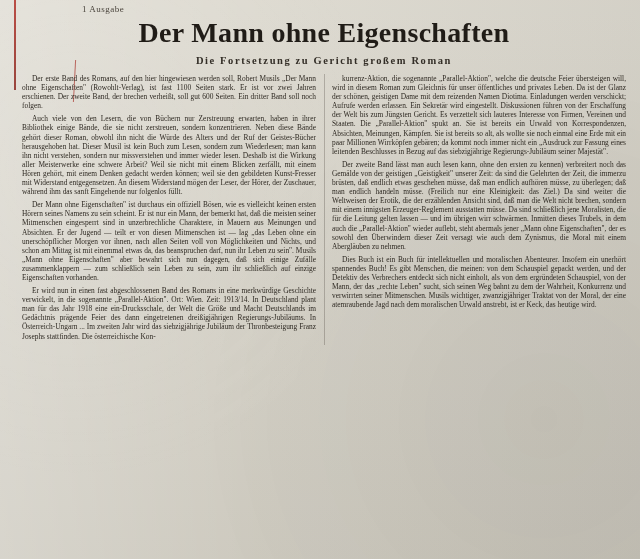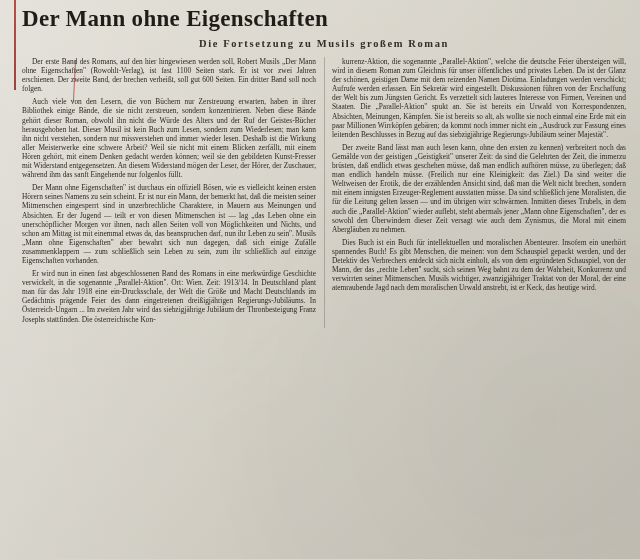--- a/index.html
+++ b/index.html
@@ -49,22 +49,22 @@
     font-family: "Liberation Serif", serif;
     font-size: 9px;
     letter-spacing: 0.5px;
     color: #4a443c;
     margin: 0 0 2px 60px;
     height: 11px;
   }
   h1.headline {
     font-family: "Liberation Serif", serif;
     font-weight: bold;
-    font-size: 23px;
-    text-align: left;
+    font-size: 28px;
+    text-align: center;
     margin: 2px 0 6px 0;
     letter-spacing: 0.3px;
     color: #201c17;
   }
   .subhead {
     text-align: center;
     font-family: "Liberation Serif", serif;
     font-size: 10.5px;
     font-weight: bold;
     letter-spacing: 1.6px;
@@ -119,23 +119,24 @@
     opacity: 0.7;
   }
 </style>
 </head>
 <body>
 
 <div class="page">
   <div class="margin-rule"></div>
   <div class="margin-rule2"></div>
 
+  <div class="issue-line">1 Ausgabe</div>
 
   <h1 class="headline">Der Mann ohne Eigenschaften</h1>
-  <div class="subhead">Die Fortsetzung zu Musils großem Roman</div>
+  <div class="subhead">Die Fortsetzung zu Gericht großem Roman</div>
 
   <div class="columns">
     <div class="col">
       <p class="body">Der erste Band des Romans, auf den hier hingewiesen werden soll, Robert Musils „Der Mann ohne Eigenschaften" (Rowohlt-Verlag), ist fast 1100 Seiten stark. Er ist vor zwei Jahren erschienen. Der zweite Band, der brechen verheißt, soll gut 600 Seiten. Ein dritter Band soll noch folgen.</p>
       <p class="body">Auch viele von den Lesern, die von Büchern nur Zerstreuung erwarten, haben in ihrer Bibliothek einige Bände, die sie nicht zerstreuen, sondern konzentrieren. Neben diese Bände gehört dieser Roman, obwohl ihn nicht die Würde des Alters und der Ruf der Geistes-Bücher herausgehoben hat. Dieser Musil ist kein Buch zum Lesen, sondern zum Wiederlesen; man kann ihn nicht verstehen, sondern nur missverstehen und immer wieder lesen. Deshalb ist die Wirkung aller Meisterwerke eine schwere Arbeit? Weil sie nicht mit einem Blicken zerfällt, mit einem Hören gehört, mit einem Denken gedacht werden können; weil sie den gebildeten Kunst-Fresser mit Widerstand entgegensetzen. An diesem Widerstand mögen der Leser, der Hörer, der Zuschauer, während ihm das sanft Eingehende nur folgenlos füllt.</p>
       <p class="body">Der Mann ohne Eigenschaften" ist durchaus ein offiziell Bösen, wie es vielleicht keinen ersten Hörern seines Namens zu sein scheint. Er ist nur ein Mann, der bemerkt hat, daß die meisten seiner Mitmenschen eingesperrt sind in unzerbrechliche Charaktere, in Mauern aus Meinungen und Absichten. Er der Jugend — teilt er von diesen Mitmenschen ist — lag „das Leben ohne ein unerschöpflicher Morgen vor ihnen, nach allen Seiten voll von Möglichkeiten und Nichts, und schon am Mittag ist mit einemmal etwas da, das beanspruchen darf, nun ihr Leben zu sein". Musils „Mann ohne Eigenschaften" aber bewahrt sich nun dagegen, daß sich einige Zufälle zusammenklappern — zum schließlich sein Leben zu sein, zum ihr schließlich auf einzige Eigenschaften vorhanden.</p>
       <p class="body">Er wird nun in einen fast abgeschlossenen Band des Romans in eine merkwürdige Geschichte verwickelt, in die sogenannte „Parallel-Aktion". Ort: Wien. Zeit: 1913/14. In Deutschland plant man für das Jahr 1918 eine ein-Drucksschale, der Welt die Größe und Macht Deutschlands im Gedächtnis prägende Feier des dann eingetretenen dreißigjährigen Regierungs-Jubiläums. In Österreich-Ungarn ... Im zweiten Jahr wird das siebzigjährige Jubiläum der Thronbesteigung Franz Josephs stattfinden. Die österreichische Kon-</p>
     </div>
     <div class="col">
       <p class="body">kurrenz-Aktion, die sogenannte „Parallel-Aktion", welche die deutsche Feier übersteigen will, wird in diesem Roman zum Gleichnis für unser öffentliches und privates Leben. Da ist der Glanz der schönen, geistigen Dame mit dem reizenden Namen Diotima. Einladungen werden verschickt; Aufrufe werden erlassen. Ein Sekretär wird eingestellt. Diskussionen führen von der Erschaffung der Welt bis zum Jüngsten Gericht. Es verzettelt sich lauteres Interesse von Firmen, Vereinen und Staaten. Die „Parallel-Aktion" spukt an. Sie ist bereits ein Urwald von Korrespondenzen, Absichten, Meinungen, Kämpfen. Sie ist bereits so alt, als wollte sie noch einmal eine Erde mit ein paar Millionen Wirrköpfen gebären; da kommt noch immer nicht ein „Ausdruck zur Fassung eines leitenden Beschlusses in Bezug auf das siebzigjährige Regierungs-Jubiläum seiner Majestät".</p>

